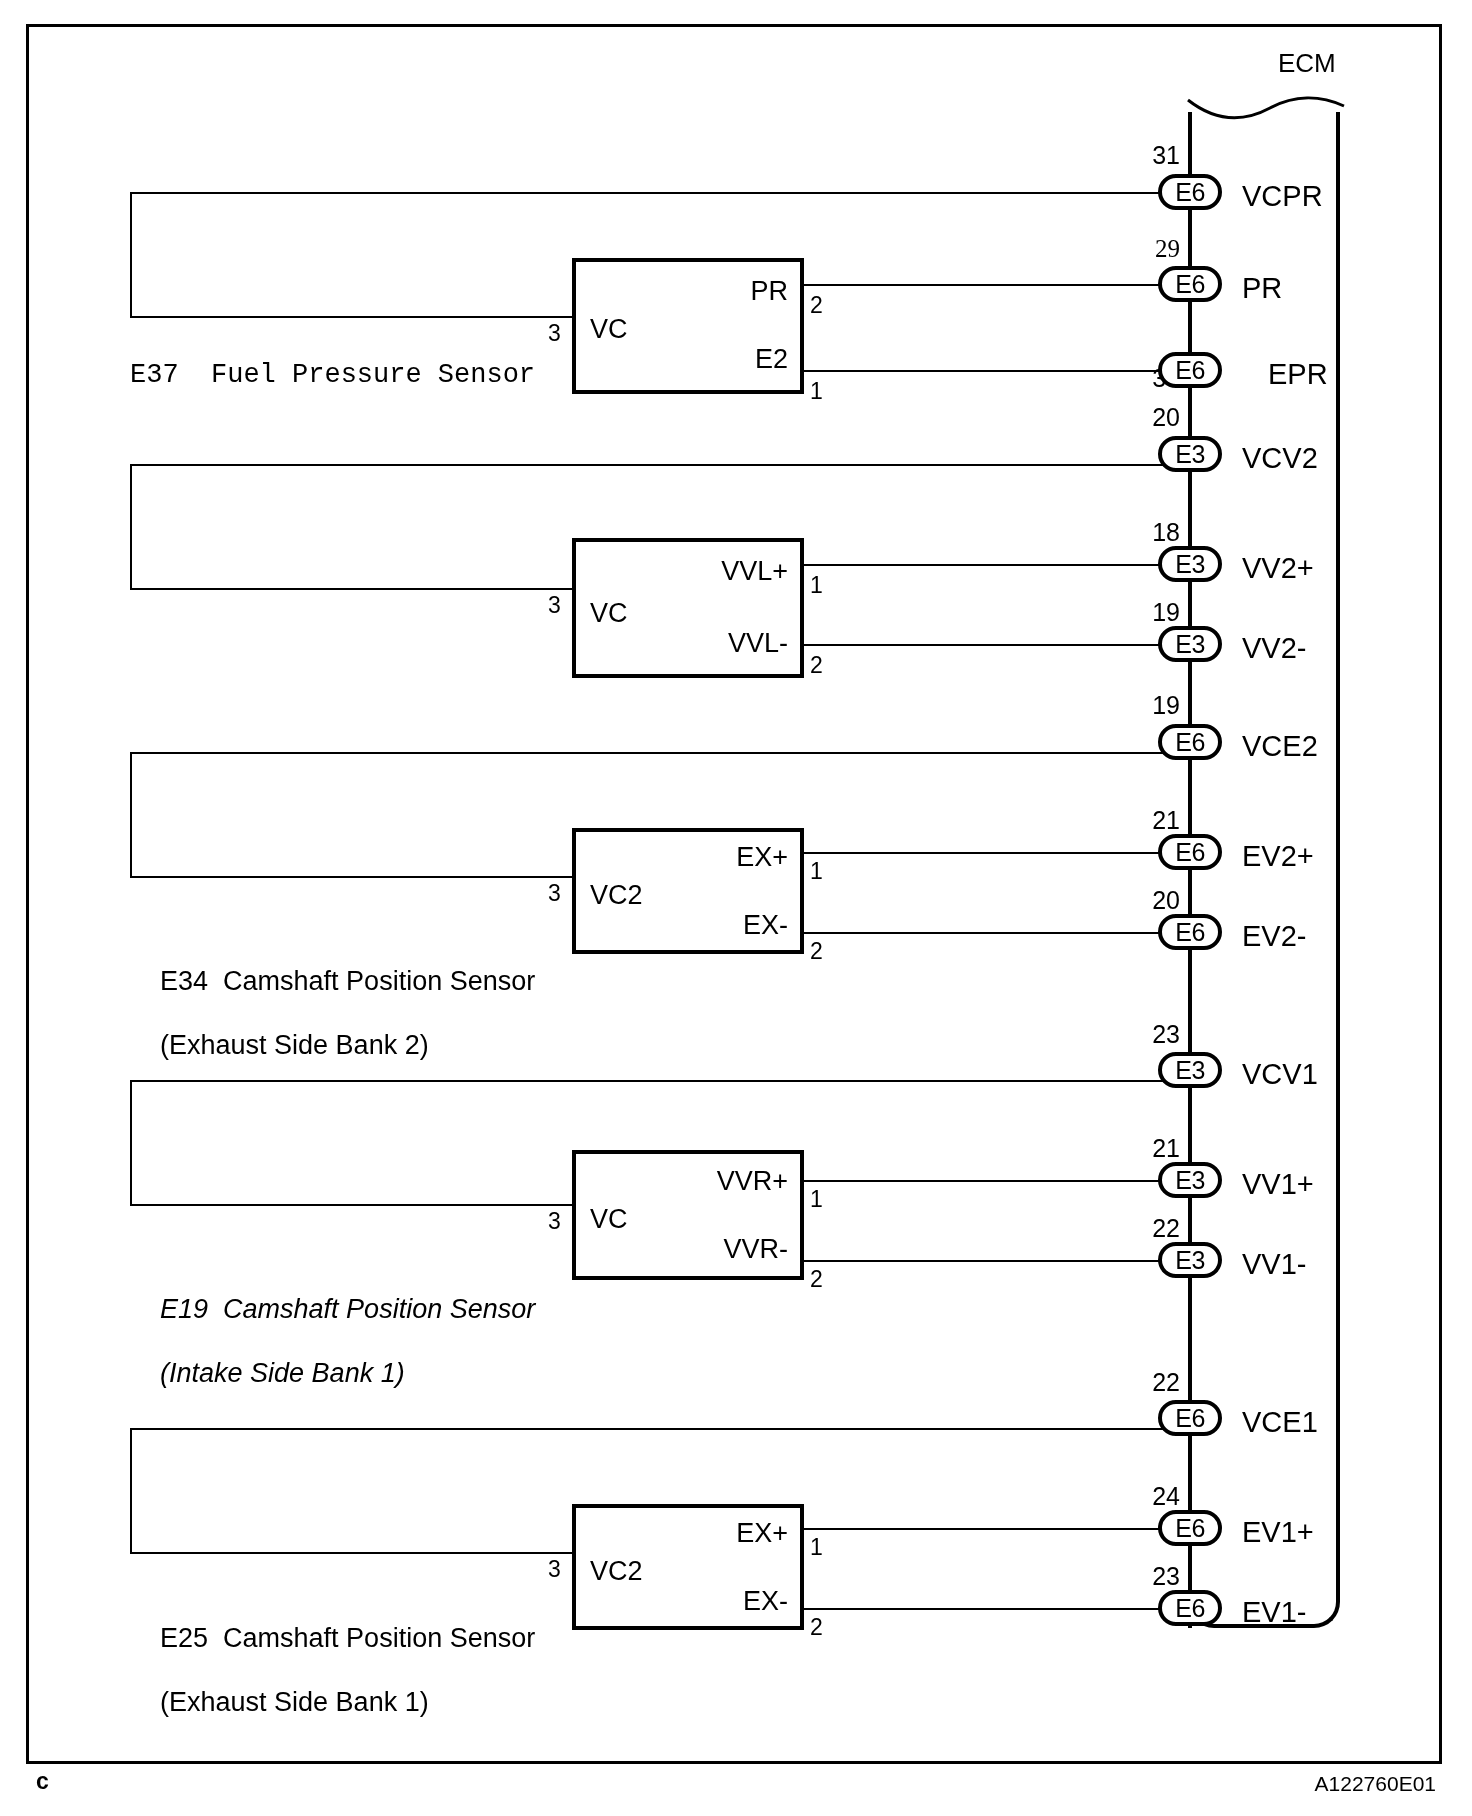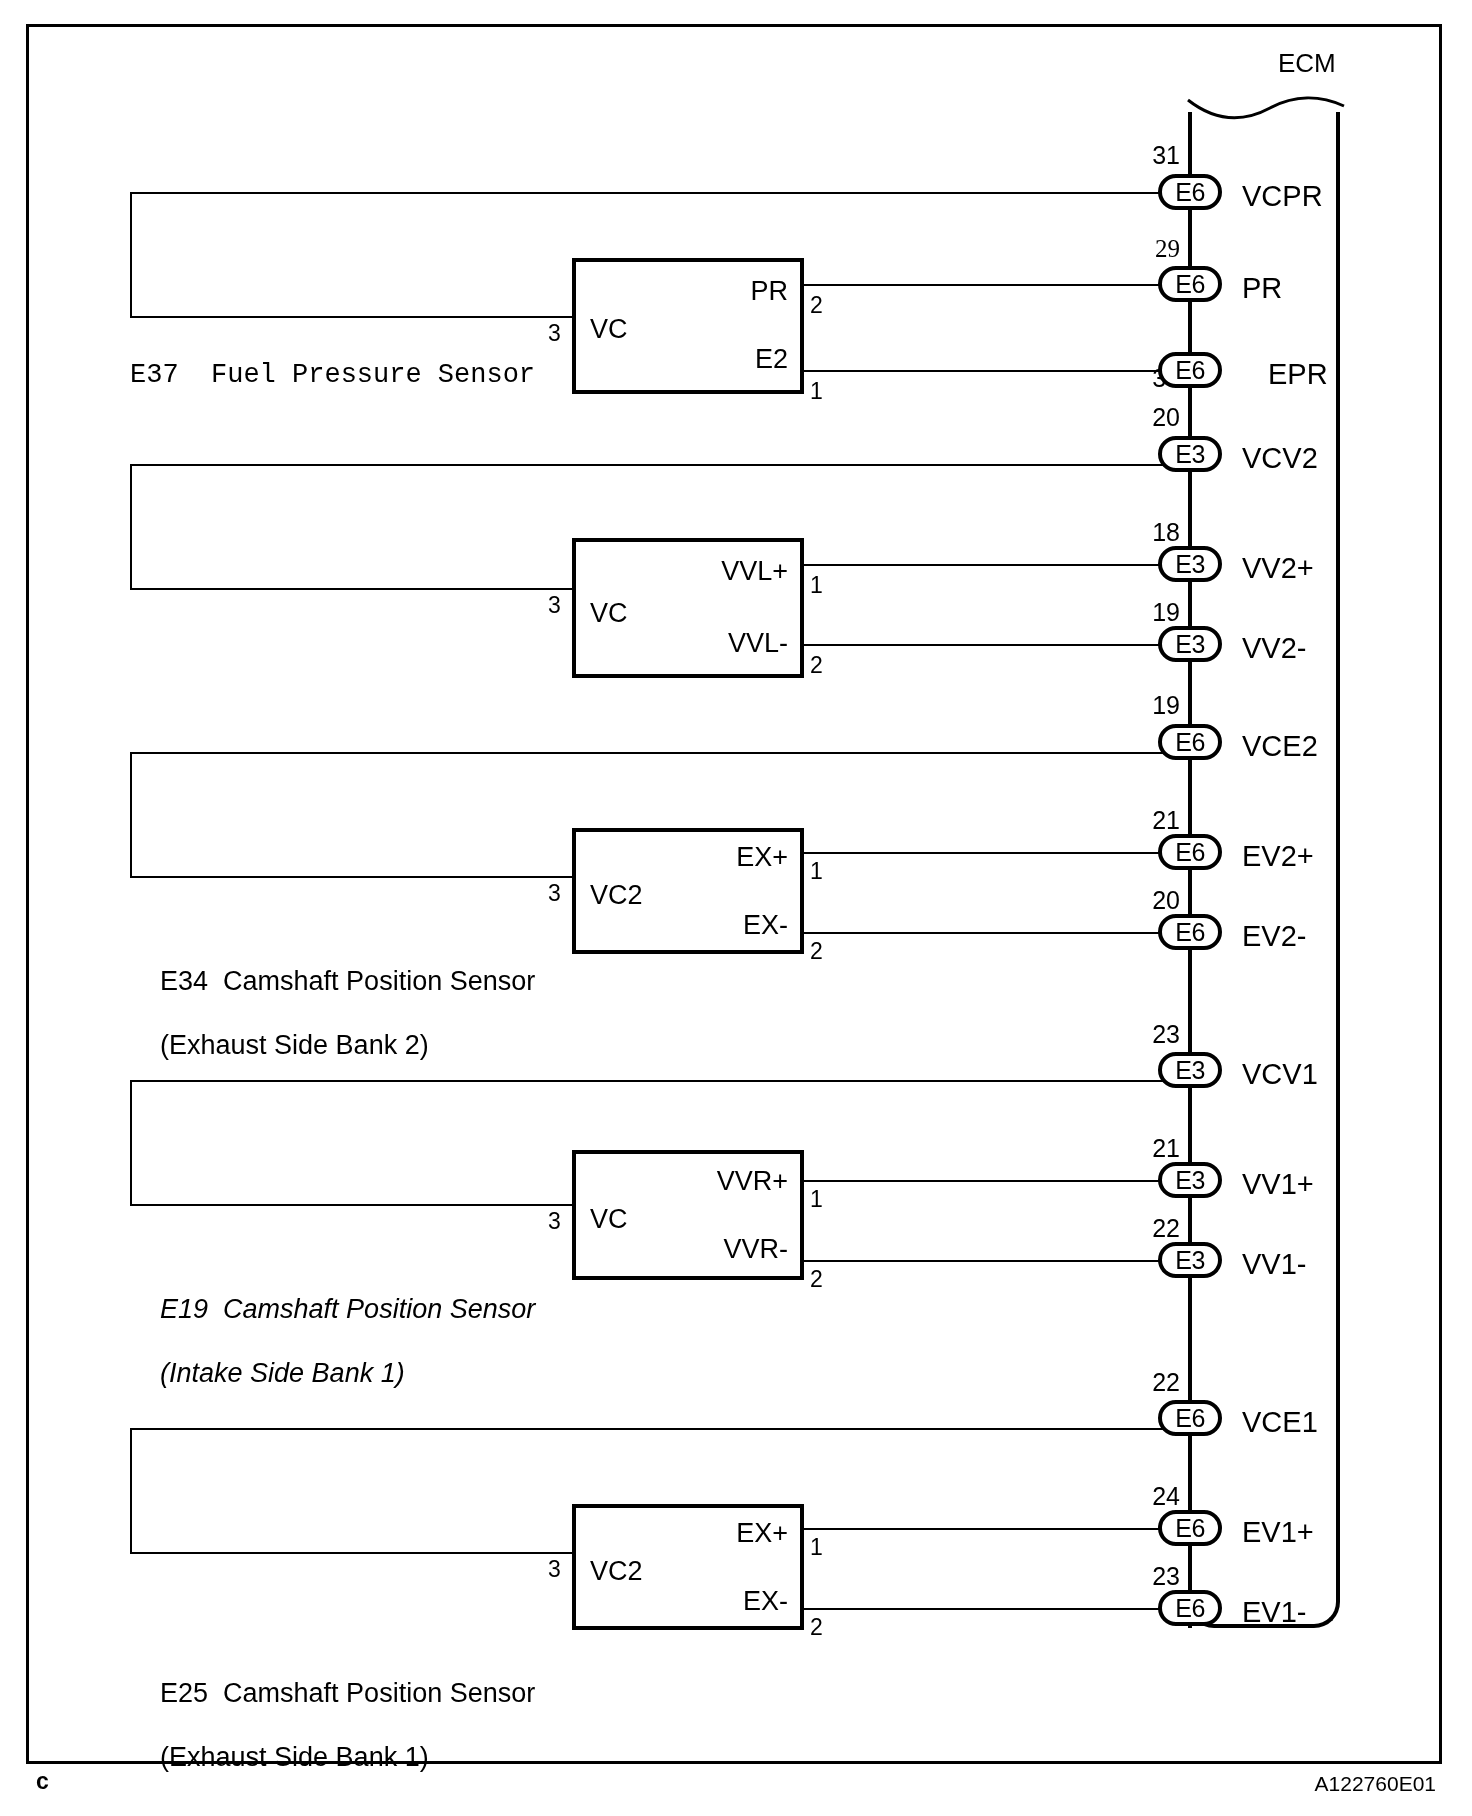--- a/index.html
+++ b/index.html
@@ -296,21 +296,21 @@
     <div class="box-right-label" style="top:78px;">EX-</div>
   </div>
 
   <div class="pin-num" style="left:548px; top:1556px;">3</div>
   <div class="pin-num" style="left:810px; top:1534px;">1</div>
   <div class="pin-num" style="left:810px; top:1614px;">2</div>
 
   <div class="hline" style="left:802px; top:1528px; width:376px;"></div>
   <div class="hline" style="left:802px; top:1608px; width:376px;"></div>
 
-  <div class="sensor-caption" style="left:130px; top:1646px;">
+  <div class="sensor-caption" style="left:130px; top:1591px;">
     <span>E25  Camshaft Position Sensor</span><br>
     <span>(Exhaust Side Bank 1)</span>
   </div>
 
   <div class="term-num" style="left:1180px; top:1368px; transform:translateX(-100%);">22</div>
   <div class="terminal" style="left:1158px; top:1400px;">E6</div>
   <div class="sig-label" style="left:1242px; top:1406px;">VCE1</div>
 
   <div class="term-num" style="left:1180px; top:1482px; transform:translateX(-100%);">24</div>
   <div class="terminal" style="left:1158px; top:1510px;">E6</div>

